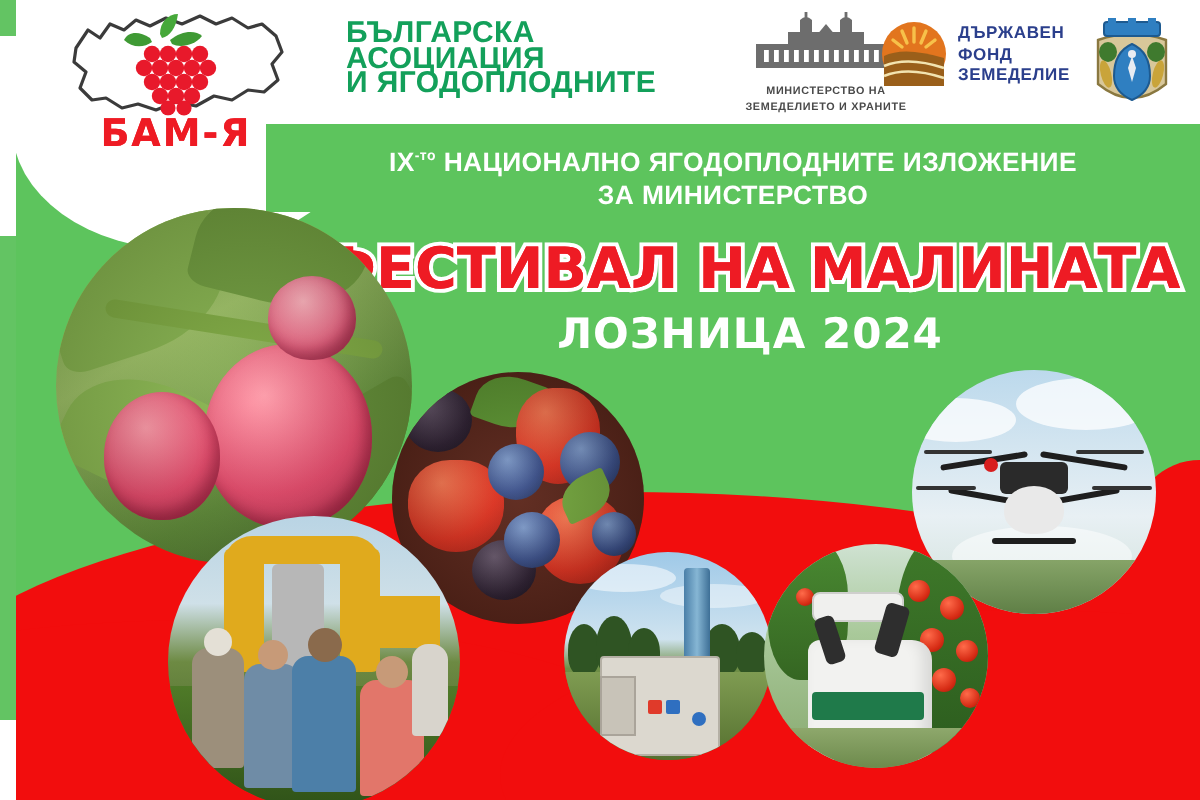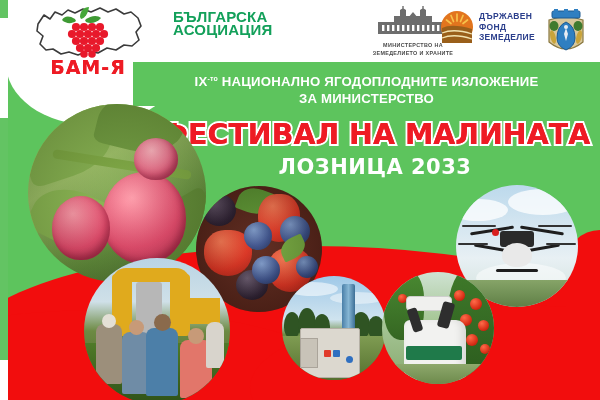--- a/index.html
+++ b/index.html
@@ -226,20 +226,21 @@
           <circle cx="56" cy="52" r="3.8"></circle>
             <circle cx="64" cy="52" r="3.8"></circle>
         </g>
       </svg>
       <div class="bam-text">БAM-Я</div>
       <div class="bam-text-top">БAM-Я</div>
     </div>
 
     <div class="assoc-text">
       <div>БЪЛГАРСКА АСОЦИАЦИЯ</div>
+      <div>И ЯГОДОПЛОДНИТЕ</div>
     </div>
 
     <div class="ministry">
       <svg width="78" height="30" viewBox="0 0 78 30">
         <g fill="#6d6d6d">
           <rect x="4" y="16" width="70" height="12"></rect>
           <rect x="20" y="10" width="38" height="8"></rect>
           <path d="M26 10 L26 4 Q29 1 32 4 L32 10 Z"></path>
           <path d="M46 10 L46 4 Q49 1 52 4 L52 10 Z"></path>
           <rect x="28.3" y="0" width="1.4" height="4"></rect>
@@ -312,21 +313,21 @@
   <div class="title-band"></div>
   <div class="exhibition-title">
     <div>
       <span>IX</span><sup>-то</sup><span> НАЦИОНАЛНО ЯГОДОПЛОДНИТЕ ИЗЛОЖЕНИЕ</span>
     </div>
     <div>ЗА МИНИСТЕРСТВО</div>
   </div>
 
   <div class="festival-title">ФЕСТИВАЛ НА МАЛИНАТА</div>
   <div class="festival-title-fill">ФЕСТИВАЛ НА МАЛИНАТА</div>
-  <div class="city-year">ЛОЗНИЦА 2033</div>
+  <div class="city-year">ЛОЗНИЦА 2024</div>
 
   <div class="circle c-raspberry">
     <div class="ph rasp-bg"></div>
     <div class="leaf" style="left:-6px;top:8px;width:92px;height:64px;transform:rotate(-18deg);background:#85b24c"></div>
     <div class="leaf" style="left:70px;top:-10px;width:86px;height:58px;transform:rotate(14deg);background:#6f9c3c"></div>
     <div class="leaf" style="left:4px;top:86px;width:80px;height:56px;transform:rotate(26deg);background:#8ab84f"></div>
     <div class="leaf" style="left:120px;top:96px;width:70px;height:52px;transform:rotate(-30deg);background:#5f8a32"></div>
     <div style="position:absolute;left:24px;top:56px;width:140px;height:9px;background:#7da93f;border-radius:6px;transform:rotate(9deg)"></div>
     <div class="berry" style="left:74px;top:68px;width:84px;height:92px;"></div>
     <div class="berry" style="left:24px;top:92px;width:58px;height:64px;"></div>

